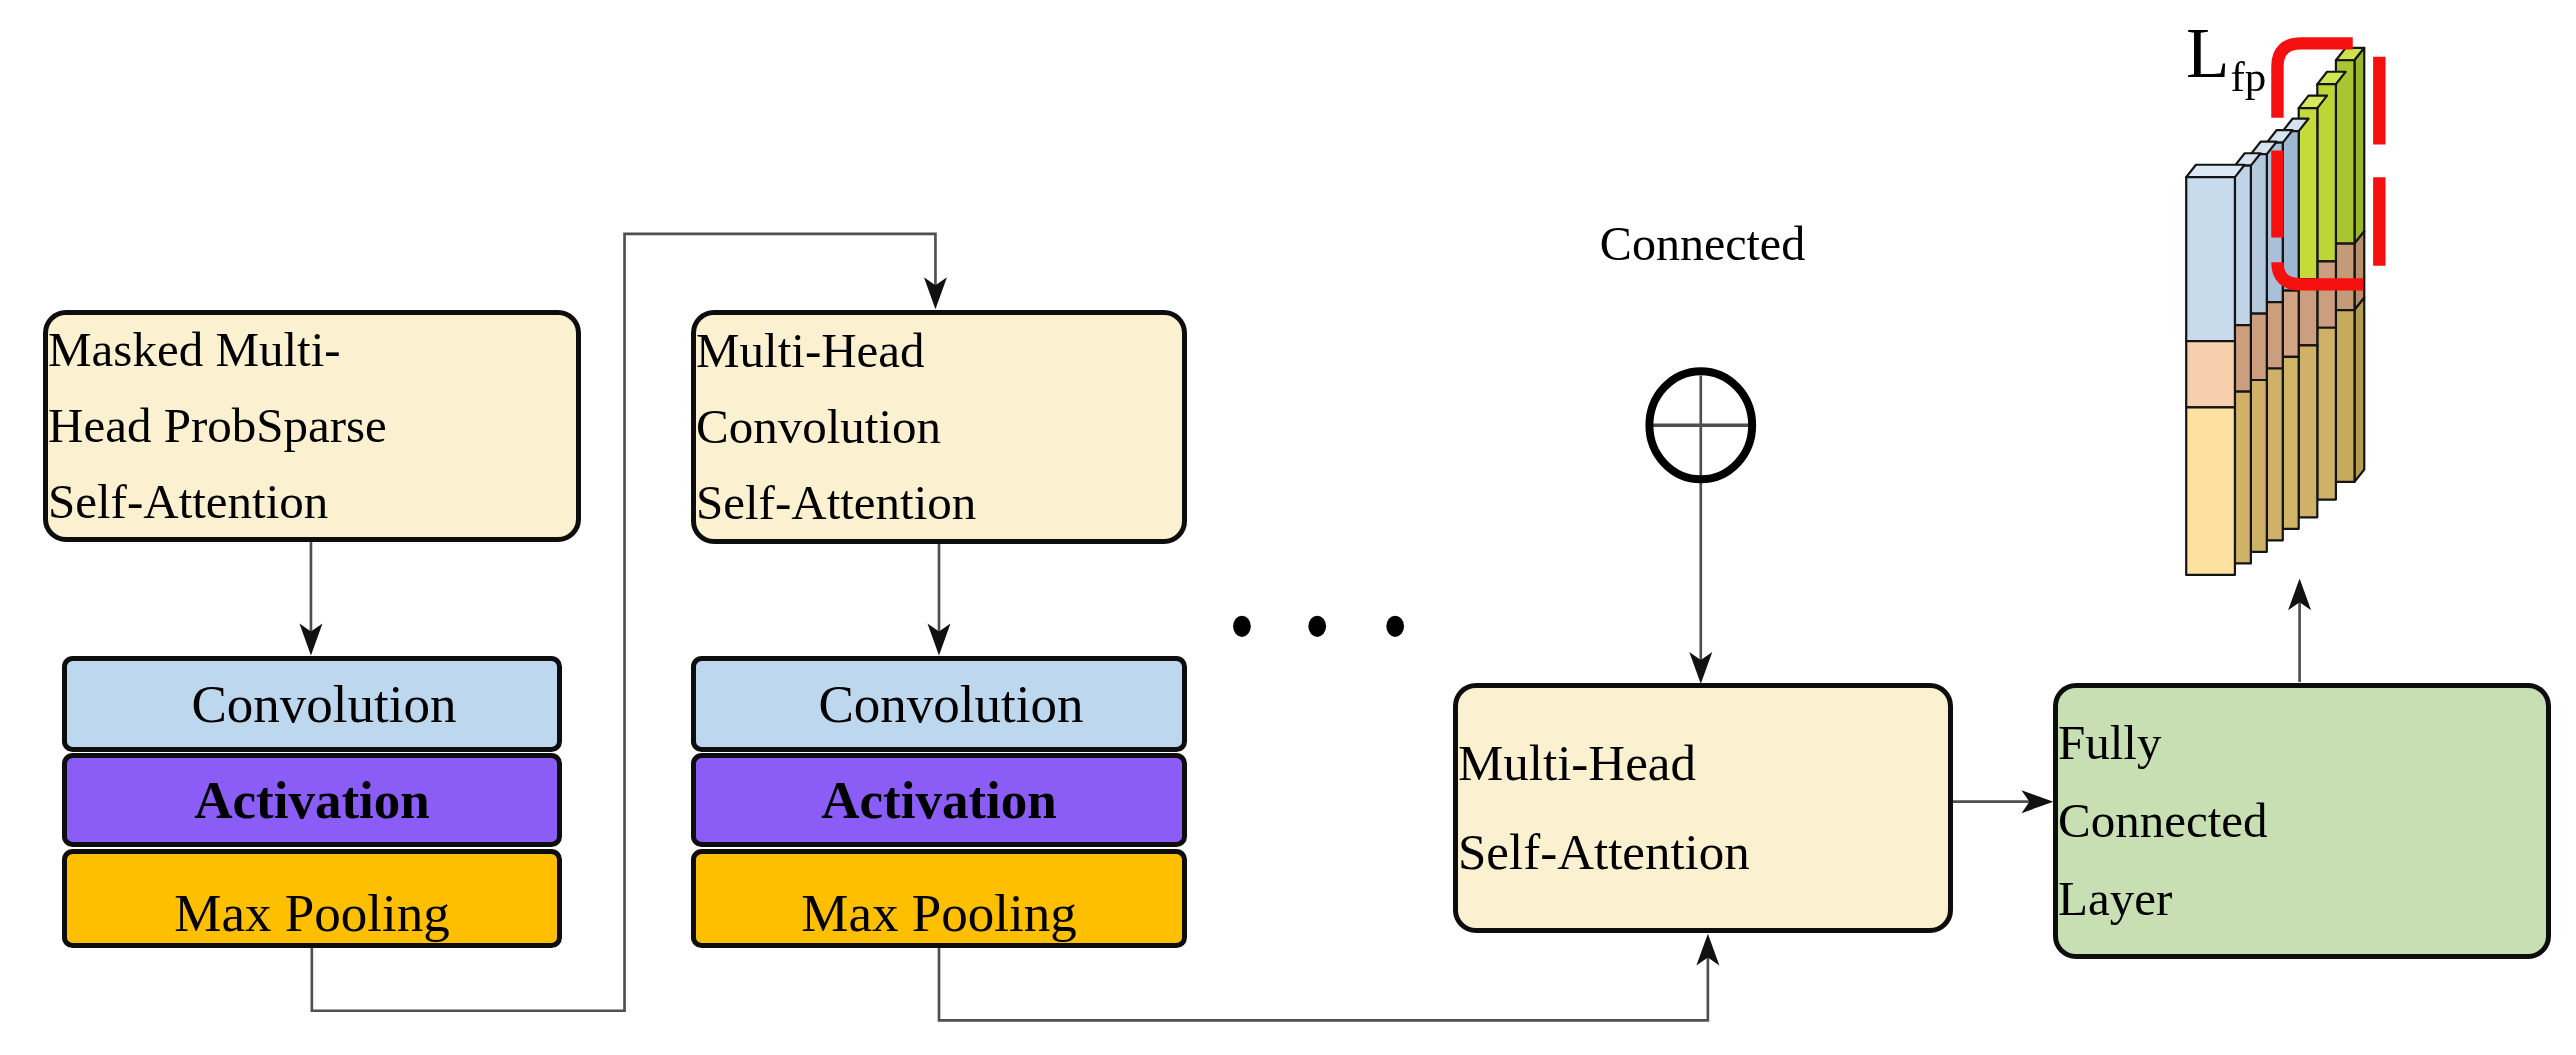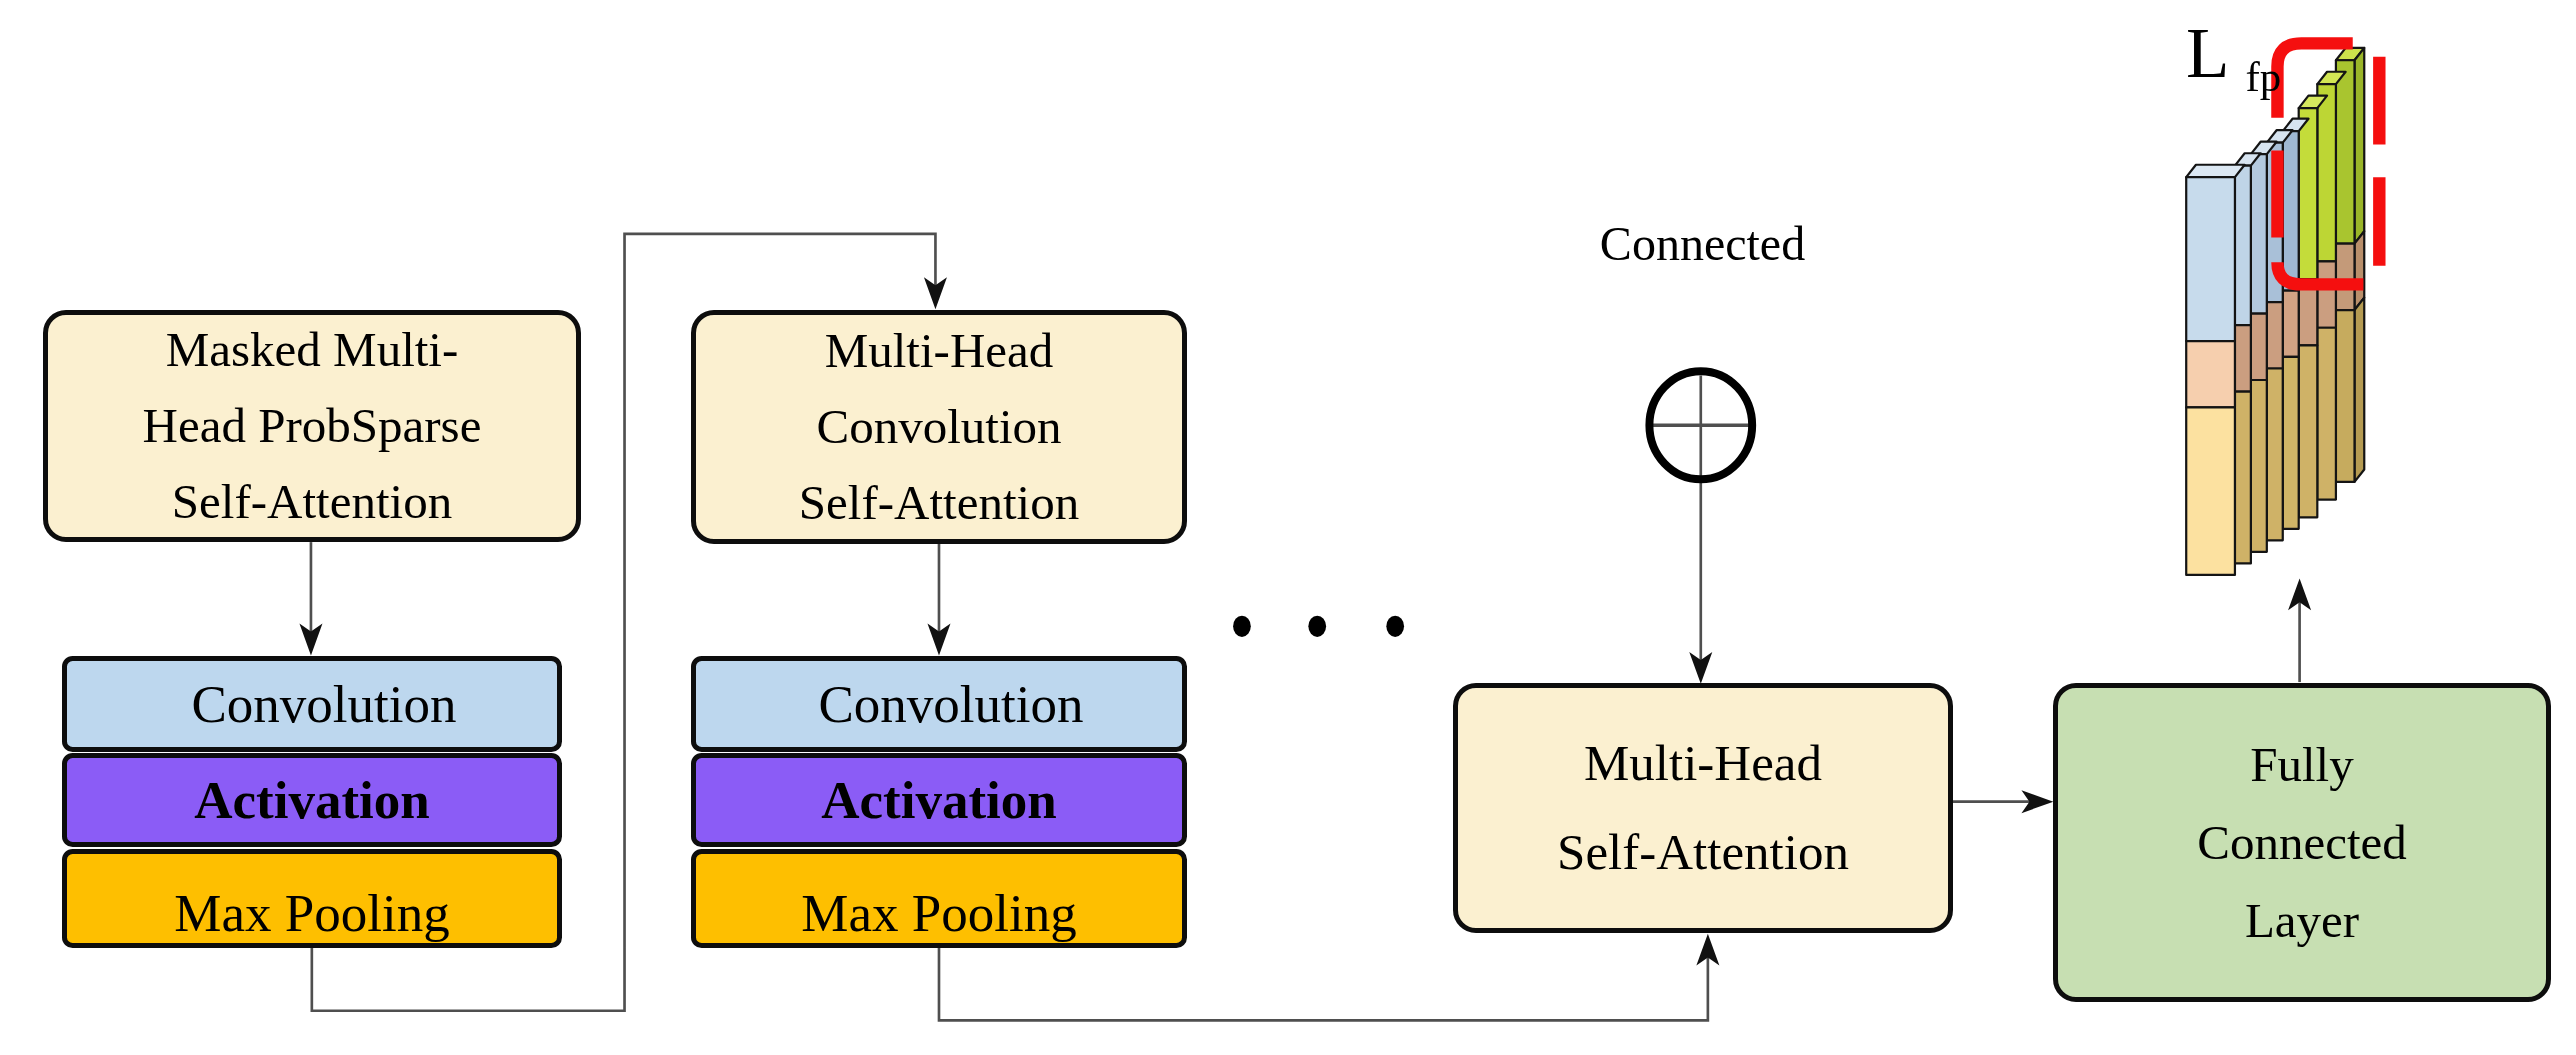--- a/index.html
+++ b/index.html
@@ -4,21 +4,21 @@
 <style>
   html,body{margin:0;padding:0;background:#ffffff;}
   #stage{
     position:relative;width:2576px;height:1055px;background:#ffffff;overflow:hidden;
     font-family:"Liberation Serif","DejaVu Serif",serif;color:#000;
   }
   #wires{position:absolute;left:0;top:0;width:2576px;height:1055px;z-index:1;}
   .block{
     position:absolute;z-index:2;box-sizing:border-box;
     border:5.3px solid #0d0d0d;border-radius:23px;
-    display:flex;flex-direction:column;justify-content:center;align-items:center;
+    display:flex;flex-direction:column;justify-content:center;align-items:flex-start;
     text-align:center;
   }
   .attn{background:#fbf0d0;}
   .fcgreen{background:#c7dfb2;}
   .block .ln{display:block;font-size:49px;line-height:76px;white-space:nowrap;}
   .block.two .ln{font-size:51px;line-height:89px;}
   .row{
     position:absolute;z-index:2;box-sizing:border-box;
     border:5.3px solid #0d0d0d;border-radius:10.6px;
     display:flex;justify-content:center;align-items:center;
@@ -26,21 +26,21 @@
   }
   .row-conv{background:#bdd7ee;padding-left:24px;}
   .row-act{background:#8b5cf6;font-weight:bold;}
   .row-pool{background:#febf00;align-items:flex-end;}
   #fm-label{
     position:absolute;z-index:2;left:1470px;top:209px;width:465px;
     text-align:center;font-size:48px;line-height:69px;
   }
   #lfp{position:absolute;z-index:3;left:2186px;top:17.7px;white-space:nowrap;}
   #lfp .lfp-main{font-size:71px;line-height:71px;}
-  #lfp .lfp-sub{font-size:43px;position:relative;top:14px;left:16px;}
+  #lfp .lfp-sub{font-size:43px;position:relative;top:14px;left:1px;}
 </style>
 </head>
 <body>
 
 <div id="stage">
 
   <svg id="wires" viewBox="0 0 2908 1191">
 
     <g stroke="#4f4f4f" stroke-width="3" fill="none">
       <path d="M351 612 V728"></path>
@@ -136,21 +136,21 @@
     <span class="ln">Multi-Head</span>
     <span class="ln">Convolution</span>
     <span class="ln">Self-Attention</span>
   </div>
 
   <div class="block attn two" style="left:1453px;top:683px;width:500px;height:250px;">
     <span class="ln">Multi-Head</span>
     <span class="ln">Self-Attention</span>
   </div>
 
-  <div class="block fcgreen" style="left:2053px;top:683px;width:498px;height:319px;">
+  <div class="block fcgreen" style="left:2053px;top:683px;width:498px;height:276px;">
     <span class="ln" style="line-height:78px;">Fully</span>
     <span class="ln" style="line-height:78px;">Connected</span>
     <span class="ln" style="line-height:78px;">Layer</span>
   </div>
 
   <div class="row row-conv" style="left:62px;top:656px;width:500px;height:96px;">
     <span>Convolution</span>
   </div>
   <div class="row row-act" style="left:62px;top:753px;width:500px;height:94px;">
     <span>Activation</span>

